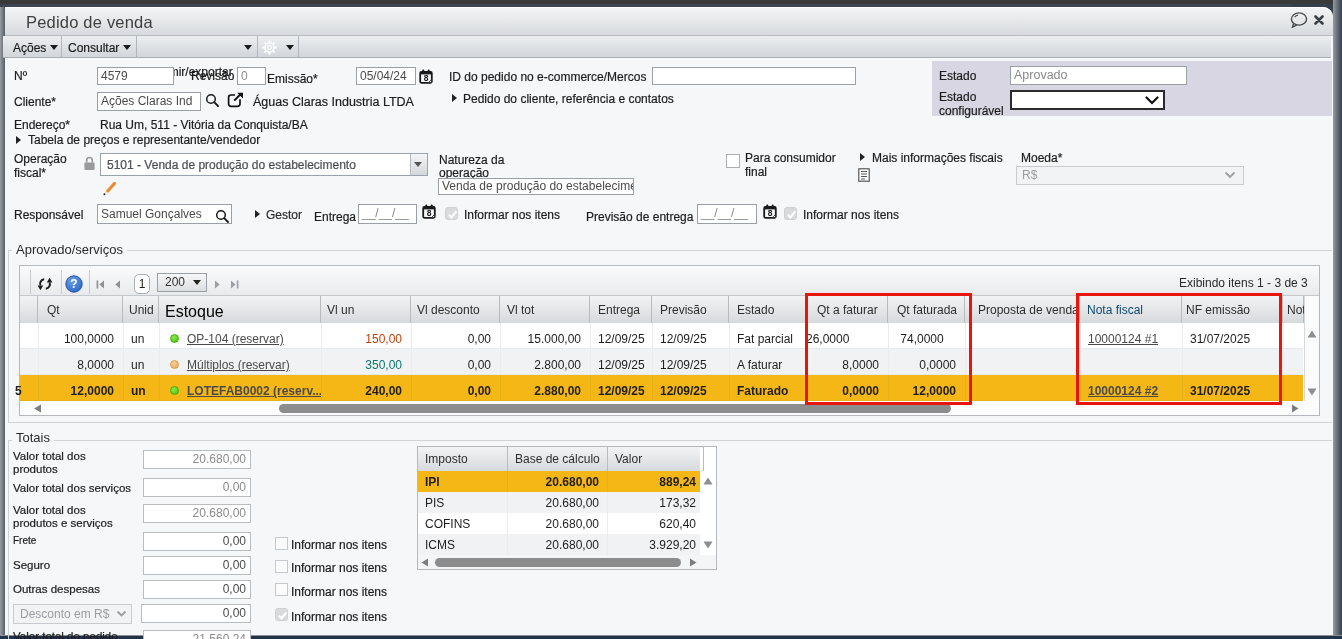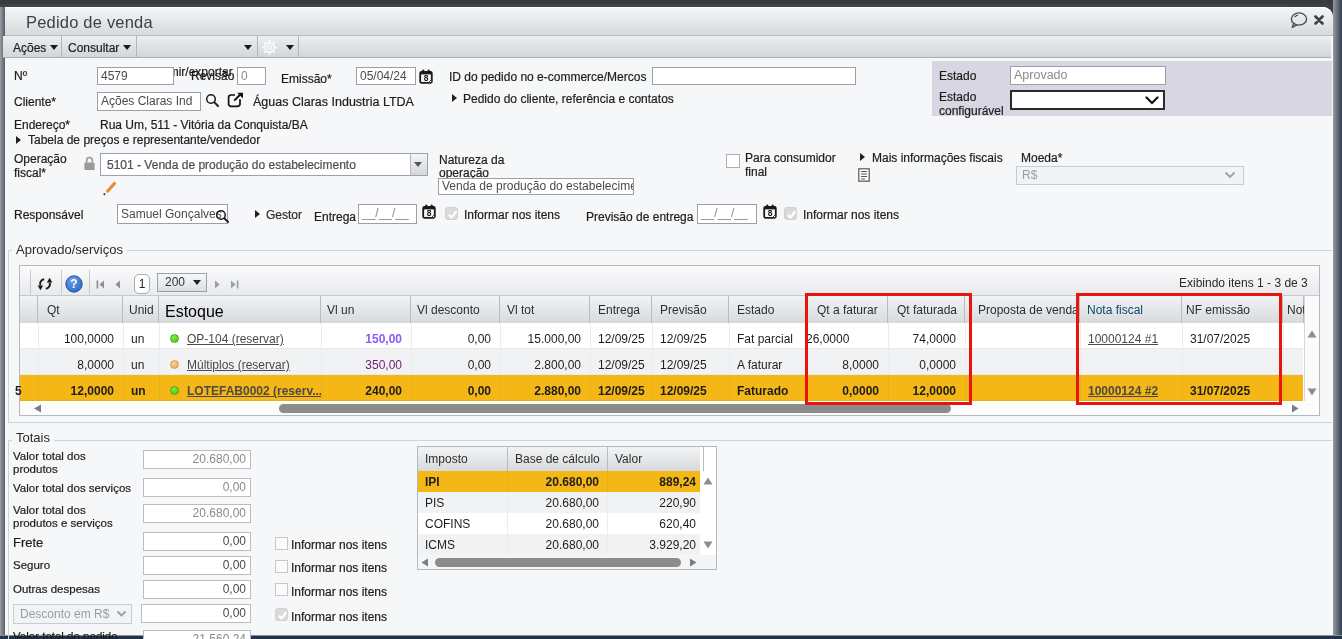--- a/index.html
+++ b/index.html
@@ -62,36 +62,36 @@
   <path d="M3.34 3.34 L4.9 4.9 M12.1 12.1 L13.66 13.66 M13.66 3.34 L12.1 4.9 M4.9 12.1 L3.34 13.66"></path>
   </g>
     </g>
 </svg>
 <span class="tri-d abs" style="left:286px;top:45px;"></span>
 
 <div class="lbl" style="left:14px;top:69px;">Nº</div>
 <div class="inp" style="left:97px;top:67px;width:77px;height:18px;">4579</div>
 <div class="lbl" style="left:191px;top:69px;">Revisão</div>
 <div class="inp ro" style="left:237px;top:67px;width:29px;height:18px;">0</div>
-<div class="lbl" style="left:281px;top:72px;text-align:center;">Emissão*</div>
+<div class="lbl" style="left:267px;top:72px;text-align:center;">Emissão*</div>
 <div class="inp" style="left:356px;top:67px;width:60px;height:18px;">05/04/24</div>
 <svg class="abs" style="left:419px;top:69px;" width="14" height="15" viewBox="0 0 14 15">
     <rect x="1.2" y="3" width="11.6" height="10.8" rx="1.2" fill="none" stroke="#1a1a1a" stroke-width="1.8"></rect>
     <path d="M1.5 4.6 H12.5" stroke="#1a1a1a" stroke-width="1.6"></path>
     <circle cx="4.3" cy="1.7" r="1.1" fill="#1a1a1a"></circle>
     <circle cx="9.7" cy="1.7" r="1.1" fill="#1a1a1a"></circle>
     <text x="7" y="11.6" font-size="8.5" font-weight="bold" text-anchor="middle" fill="#1a1a1a" font-family="Liberation Sans">8</text>
     <path d="M9.5 13.5 L12.5 10.5 V13.5 z" fill="#fff" stroke="#1a1a1a" stroke-width="0.8"></path>
   </svg>
 <div class="lbl" style="left:449px;top:70px;">ID do pedido no e-commerce/Mercos</div>
 <div class="inp" style="left:652px;top:67px;width:204px;height:18px;"></div>
 
 <div class="abs" style="left:932px;top:61px;width:400px;height:55px;background:#d9d6e3;"></div>
 <div class="lbl" style="left:939px;top:69px;">Estado</div>
-<div class="inp ro" style="left:1010px;top:66px;width:156px;height:19px;font-size:12.5px;line-height:17px;">Aprovado</div>
+<div class="inp ro" style="left:1010px;top:66px;width:177px;height:19px;font-size:12.5px;line-height:17px;">Aprovado</div>
 <div class="lbl" style="left:939px;top:90px;">Estado</div>
 <div class="lbl" style="left:939px;top:104px;">configurável</div>
 <div class="abs" style="left:1010px;top:90px;width:155px;height:20px;background:#fff;border:2px solid #2b2b2b;"></div>
 <svg class="abs" style="left:1145px;top:96px;" width="14" height="9" viewBox="0 0 14 9">
     <path d="M1.5 1.5 L7 7 L12.5 1.5" fill="none" stroke="#111" stroke-width="2.2" stroke-linecap="round"></path>
   </svg>
 
 <div class="lbl" style="left:14px;top:95px;">Cliente*</div>
 <div class="inp" style="left:97px;top:92px;width:104px;height:19px;">Ações Claras Ind</div>
 <svg class="abs" style="left:205px;top:93px;" width="14" height="14" viewBox="0 0 14 14">
@@ -143,21 +143,21 @@
     <rect x="0.8" y="0.8" width="10.4" height="12.4" fill="#fff" stroke="#555" stroke-width="1.2"></rect>
     <path d="M3 3.5 h6 M3 6 h6 M3 8.5 h6 M3 11 h4" stroke="#555" stroke-width="1"></path>
   </svg>
 <div class="lbl" style="left:1021px;top:151px;">Moeda*</div>
 <div class="abs" style="left:1016px;top:166px;width:228px;height:19px;background:#f2f3f4;border:1px solid #c8ccd0;color:#9a9ea3;font-size:12px;line-height:17px;padding:0 5px;">R$</div>
 <svg class="abs" style="left:1224px;top:171px;" width="12" height="8" viewBox="0 0 12 8">
     <path d="M1.5 1.5 L6 6 L10.5 1.5" fill="none" stroke="#9aa0a6" stroke-width="1.8"></path>
   </svg>
 
 <div class="lbl" style="left:14px;top:208px;">Responsável</div>
-<div class="inp" style="left:97px;top:204px;width:111px;height:20px;line-height:18px;margin-left:20px;">Samuel Gonçalves</div>
+<div class="inp" style="left:97px;top:204px;width:135px;height:20px;line-height:18px;">Samuel Gonçalves</div>
 <svg class="abs" style="left:215px;top:209px;" width="14" height="14" viewBox="0 0 14 14">
     <circle cx="6" cy="6" r="4.3" fill="none" stroke="#1a1a1a" stroke-width="1.5"></circle>
     <path d="M9.2 9.2 L13 13" stroke="#1a1a1a" stroke-width="1.9" stroke-linecap="round"></path>
   </svg>
 <span class="tri-r abs" style="left:255px;top:210px;"></span>
 <div class="lbl" style="left:266px;top:208px;color:#333;">Gestor</div>
 <div class="lbl" style="left:314px;top:210px;">Entrega</div>
 <div class="inp" style="left:358px;top:204px;width:59px;height:20px;color:#888;">__/__/__</div>
 <svg class="abs" style="left:422px;top:204px;" width="14" height="15" viewBox="0 0 14 15">
     <rect x="1.2" y="3" width="11.6" height="10.8" rx="1.2" fill="none" stroke="#1a1a1a" stroke-width="1.8"></rect>
@@ -268,28 +268,28 @@
 <div class="abs" style="left:1087px;top:303px;font-size:12px;color:#0c4a6e;white-space:nowrap;">Nota fiscal</div>
 <div class="abs" style="left:1182px;top:296px;width:101px;height:27px;border-right:1px solid #b9bcbf;"></div>
 <div class="abs" style="left:1186px;top:303px;font-size:12px;color:#2e2e2e;white-space:nowrap;">NF emissão</div>
 <div class="abs" style="left:1283px;top:296px;width:21px;height:27px;border-right:1px solid #b9bcbf;"></div>
 <div class="abs" style="left:1287px;top:303px;font-size:12px;color:#2e2e2e;white-space:nowrap;">Not</div>
 <div class="abs" style="left:20px;top:323px;width:1283px;height:26px;background:#ffffff;border-bottom:1px solid #e8e9ea;"></div>
 <div class="abs" style="left:38px;top:332px;width:76px;text-align:right;font-size:12px;font-weight:normal;color:#1d1d1d;white-space:nowrap;">100,0000</div>
 <div class="abs" style="left:131px;top:332px;font-size:12px;font-weight:normal;color:#1d1d1d;white-space:nowrap;">un</div>
 <div class="abs" style="left:170px;top:334px;width:9px;height:9px;border-radius:50%;background:radial-gradient(circle at 35% 30%,#8ae84a,#46c414);border:1px solid #3fae06;"></div>
 <div class="abs" style="left:187px;top:332px;font-size:12px;font-weight:normal;color:#4a4a4a;text-decoration:underline;white-space:nowrap;">OP-104 (reservar)</div>
-<div class="abs" style="left:321px;top:332px;width:81px;text-align:right;font-size:12px;font-weight:bold;color:#8b5cf6;white-space:nowrap;">150,00</div>
+<div class="abs" style="left:321px;top:332px;width:81px;text-align:right;font-size:12px;font-weight:normal;color:#c2410c;white-space:nowrap;">150,00</div>
 <div class="abs" style="left:411px;top:332px;width:80px;text-align:right;font-size:12px;font-weight:normal;color:#1d1d1d;white-space:nowrap;">0,00</div>
 <div class="abs" style="left:500px;top:332px;width:81px;text-align:right;font-size:12px;font-weight:normal;color:#1d1d1d;white-space:nowrap;">15.000,00</div>
 <div class="abs" style="left:598px;top:332px;font-size:12px;font-weight:normal;color:#1d1d1d;white-space:nowrap;">12/09/25</div>
 <div class="abs" style="left:660px;top:332px;font-size:12px;font-weight:normal;color:#1d1d1d;white-space:nowrap;">12/09/25</div>
 <div class="abs" style="left:737px;top:332px;font-size:12px;font-weight:normal;color:#1d1d1d;white-space:nowrap;">Fat parcial</div>
 <div class="abs" style="left:806px;top:332px;width:73px;text-align:left;font-size:12px;font-weight:normal;color:#1d1d1d;white-space:nowrap;">26,0000</div>
-<div class="abs" style="left:888px;top:332px;width:68px;text-align:right;font-size:12px;font-weight:normal;color:#1d1d1d;white-space:nowrap;">74,0000</div>
+<div class="abs" style="left:888px;top:332px;width:68px;text-align:center;font-size:12px;font-weight:normal;color:#1d1d1d;white-space:nowrap;">74,0000</div>
 <div class="abs" style="left:1088px;top:332px;font-size:12px;font-weight:normal;color:#4a4a4a;text-decoration:underline;white-space:nowrap;">10000124 #1</div>
 <div class="abs" style="left:1190px;top:332px;font-size:12px;font-weight:normal;color:#1d1d1d;white-space:nowrap;">31/07/2025</div>
 <div class="abs" style="left:38px;top:323px;width:1px;height:26px;background:#ebecee;"></div>
 <div class="abs" style="left:123px;top:323px;width:1px;height:26px;background:#ebecee;"></div>
 <div class="abs" style="left:159px;top:323px;width:1px;height:26px;background:#ebecee;"></div>
 <div class="abs" style="left:321px;top:323px;width:1px;height:26px;background:#ebecee;"></div>
 <div class="abs" style="left:411px;top:323px;width:1px;height:26px;background:#ebecee;"></div>
 <div class="abs" style="left:500px;top:323px;width:1px;height:26px;background:#ebecee;"></div>
 <div class="abs" style="left:590px;top:323px;width:1px;height:26px;background:#ebecee;"></div>
 <div class="abs" style="left:652px;top:323px;width:1px;height:26px;background:#ebecee;"></div>
@@ -299,21 +299,21 @@
 <div class="abs" style="left:965px;top:323px;width:1px;height:26px;background:#ebecee;"></div>
 <div class="abs" style="left:1080px;top:323px;width:1px;height:26px;background:#ebecee;"></div>
 <div class="abs" style="left:1182px;top:323px;width:1px;height:26px;background:#ebecee;"></div>
 <div class="abs" style="left:1283px;top:323px;width:1px;height:26px;background:#ebecee;"></div>
 <div class="abs" style="left:1304px;top:323px;width:1px;height:26px;background:#ebecee;"></div>
 <div class="abs" style="left:20px;top:349px;width:1283px;height:26px;background:#f1f2f3;border-bottom:1px solid #e8e9ea;"></div>
 <div class="abs" style="left:38px;top:358px;width:76px;text-align:right;font-size:12px;font-weight:normal;color:#1d1d1d;white-space:nowrap;">8,0000</div>
 <div class="abs" style="left:131px;top:358px;font-size:12px;font-weight:normal;color:#1d1d1d;white-space:nowrap;">un</div>
 <div class="abs" style="left:170px;top:360px;width:9px;height:9px;border-radius:50%;background:radial-gradient(circle at 35% 30%,#f3cf9e,#e8a855);border:1px solid #dd9c48;"></div>
 <div class="abs" style="left:187px;top:358px;font-size:12px;font-weight:normal;color:#4a4a4a;text-decoration:underline;white-space:nowrap;">Múltiplos (reservar)</div>
-<div class="abs" style="left:321px;top:358px;width:81px;text-align:right;font-size:12px;font-weight:normal;color:#701a75;white-space:nowrap;">350,00</div>
+<div class="abs" style="left:321px;top:358px;width:81px;text-align:right;font-size:12px;font-weight:normal;color:#0f766e;white-space:nowrap;">350,00</div>
 <div class="abs" style="left:411px;top:358px;width:80px;text-align:right;font-size:12px;font-weight:normal;color:#1d1d1d;white-space:nowrap;">0,00</div>
 <div class="abs" style="left:500px;top:358px;width:81px;text-align:right;font-size:12px;font-weight:normal;color:#1d1d1d;white-space:nowrap;">2.800,00</div>
 <div class="abs" style="left:598px;top:358px;font-size:12px;font-weight:normal;color:#1d1d1d;white-space:nowrap;">12/09/25</div>
 <div class="abs" style="left:660px;top:358px;font-size:12px;font-weight:normal;color:#1d1d1d;white-space:nowrap;">12/09/25</div>
 <div class="abs" style="left:737px;top:358px;font-size:12px;font-weight:normal;color:#1d1d1d;white-space:nowrap;">A faturar</div>
 <div class="abs" style="left:806px;top:358px;width:73px;text-align:right;font-size:12px;font-weight:normal;color:#1d1d1d;white-space:nowrap;">8,0000</div>
 <div class="abs" style="left:888px;top:358px;width:68px;text-align:right;font-size:12px;font-weight:normal;color:#1d1d1d;white-space:nowrap;">0,0000</div>
 <div class="abs" style="left:38px;top:349px;width:1px;height:26px;background:#ebecee;"></div>
 <div class="abs" style="left:123px;top:349px;width:1px;height:26px;background:#ebecee;"></div>
 <div class="abs" style="left:159px;top:349px;width:1px;height:26px;background:#ebecee;"></div>
@@ -387,21 +387,21 @@
 <div class="abs" style="left:12px;top:430px;background:#f6f7f8;padding:0 4px;font-size:13px;color:#2a2a2a;">Totais</div>
 
 <div class="lbl" style="left:13px;top:450px;font-size:11.5px;">Valor total dos</div>
 <div class="lbl" style="left:13px;top:463px;font-size:11.5px;">produtos</div>
 <div class="abs" style="left:143px;top:450px;width:108px;height:19px;background:#fff;border:1px solid #b9bdc1;font-size:12px;color:#8a8a8a;text-align:right;padding:0 4px;line-height:17px;">20.680,00</div>
 <div class="lbl" style="left:13px;top:482px;font-size:11.5px;">Valor total dos serviços</div>
 <div class="abs" style="left:143px;top:478px;width:108px;height:19px;background:#fff;border:1px solid #b9bdc1;font-size:12px;color:#8a8a8a;text-align:right;padding:0 4px;line-height:17px;">0,00</div>
 <div class="lbl" style="left:13px;top:504px;font-size:11.5px;">Valor total dos</div>
 <div class="lbl" style="left:13px;top:517px;font-size:11.5px;">produtos e serviços</div>
 <div class="abs" style="left:143px;top:504px;width:108px;height:19px;background:#fff;border:1px solid #b9bdc1;font-size:12px;color:#8a8a8a;text-align:right;padding:0 4px;line-height:17px;">20.680,00</div>
-<div class="lbl" style="left:13px;top:535px;font-size:13px;">Frete</div>
+<div class="lbl" style="left:13px;top:535px;font-size:10px;">Frete</div>
 <div class="abs" style="left:143px;top:532px;width:108px;height:19px;background:#fff;border:1px solid #b9bdc1;font-size:12px;color:#4a4a4a;text-align:right;padding:0 4px;line-height:17px;">0,00</div>
 <div class="chk" style="left:275px;top:537px;background:#fbfbfb;border-color:#c5c9cd;"></div>
 <div class="lbl" style="left:291px;top:538px;">Informar nos itens</div>
 <div class="lbl" style="left:13px;top:559px;font-size:11.5px;">Seguro</div>
 <div class="abs" style="left:143px;top:556px;width:108px;height:19px;background:#fff;border:1px solid #b9bdc1;font-size:12px;color:#4a4a4a;text-align:right;padding:0 4px;line-height:17px;">0,00</div>
 <div class="chk" style="left:275px;top:560px;background:#fbfbfb;border-color:#c5c9cd;"></div>
 <div class="lbl" style="left:291px;top:561px;">Informar nos itens</div>
 <div class="lbl" style="left:13px;top:583px;font-size:11.5px;">Outras despesas</div>
 <div class="abs" style="left:143px;top:580px;width:108px;height:19px;background:#fff;border:1px solid #b9bdc1;font-size:12px;color:#4a4a4a;text-align:right;padding:0 4px;line-height:17px;">0,00</div>
 <div class="chk" style="left:275px;top:583px;background:#fbfbfb;border-color:#c5c9cd;"></div>
@@ -429,21 +429,21 @@
 <div class="abs" style="left:615px;top:452px;font-size:12px;color:#2e2e2e;">Valor</div>
 <div class="abs" style="left:418px;top:471px;width:282px;height:21px;background:#f5b716;"></div>
 <div class="abs" style="left:425px;top:475px;font-size:12px;font-weight:bold;color:#1d1d1d;">IPI</div>
 <div class="abs" style="left:507px;top:475px;width:92px;text-align:right;font-size:12px;font-weight:bold;color:#1d1d1d;">20.680,00</div>
 <div class="abs" style="left:607px;top:475px;width:89px;text-align:right;font-size:12px;font-weight:bold;color:#1d1d1d;">889,24</div>
 <div class="abs" style="left:507px;top:471px;width:1px;height:21px;background:#e4b214;"></div>
 <div class="abs" style="left:607px;top:471px;width:1px;height:21px;background:#e4b214;"></div>
 <div class="abs" style="left:418px;top:492px;width:282px;height:21px;background:#f1f2f3;"></div>
 <div class="abs" style="left:425px;top:496px;font-size:12px;font-weight:normal;color:#1d1d1d;">PIS</div>
 <div class="abs" style="left:507px;top:496px;width:92px;text-align:right;font-size:12px;font-weight:normal;color:#1d1d1d;">20.680,00</div>
-<div class="abs" style="left:607px;top:496px;width:89px;text-align:right;font-size:12px;font-weight:normal;color:#1d1d1d;">220,90</div>
+<div class="abs" style="left:607px;top:496px;width:89px;text-align:right;font-size:12px;font-weight:normal;color:#1d1d1d;">173,32</div>
 <div class="abs" style="left:507px;top:492px;width:1px;height:21px;background:#ebecee;"></div>
 <div class="abs" style="left:607px;top:492px;width:1px;height:21px;background:#ebecee;"></div>
 <div class="abs" style="left:418px;top:513px;width:282px;height:21px;background:#ffffff;"></div>
 <div class="abs" style="left:425px;top:517px;font-size:12px;font-weight:normal;color:#1d1d1d;">COFINS</div>
 <div class="abs" style="left:507px;top:517px;width:92px;text-align:right;font-size:12px;font-weight:normal;color:#1d1d1d;">20.680,00</div>
 <div class="abs" style="left:607px;top:517px;width:89px;text-align:right;font-size:12px;font-weight:normal;color:#1d1d1d;">620,40</div>
 <div class="abs" style="left:507px;top:513px;width:1px;height:21px;background:#ebecee;"></div>
 <div class="abs" style="left:607px;top:513px;width:1px;height:21px;background:#ebecee;"></div>
 <div class="abs" style="left:418px;top:534px;width:282px;height:21px;background:#f1f2f3;"></div>
 <div class="abs" style="left:425px;top:538px;font-size:12px;font-weight:normal;color:#1d1d1d;">ICMS</div>

